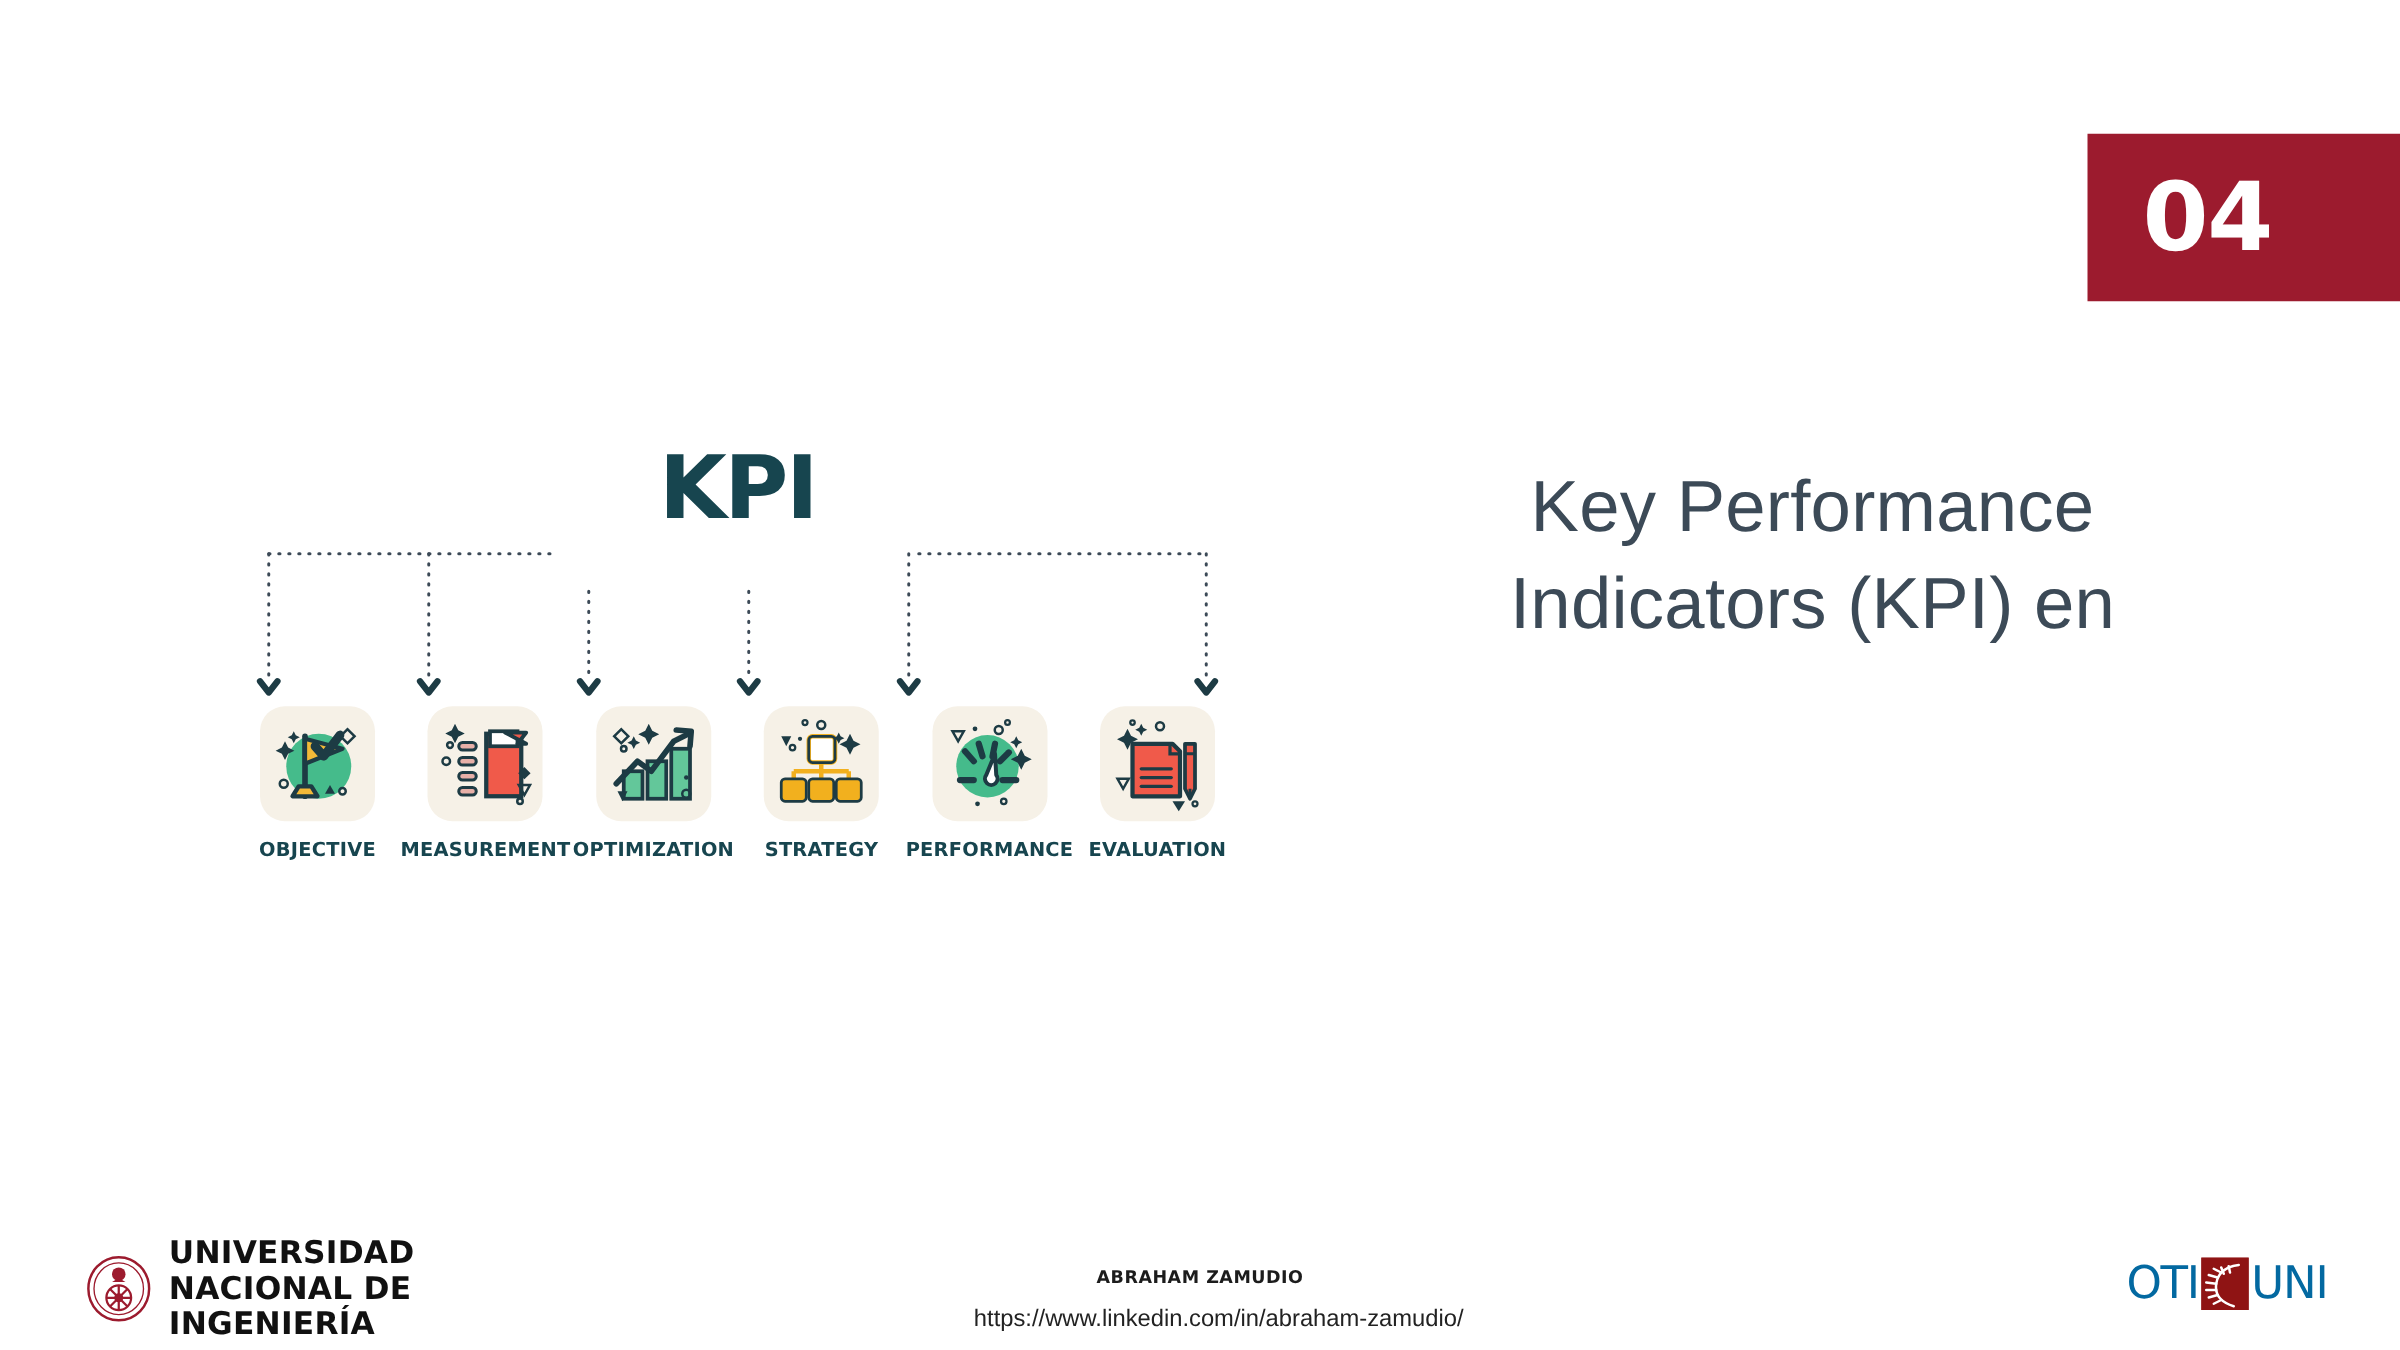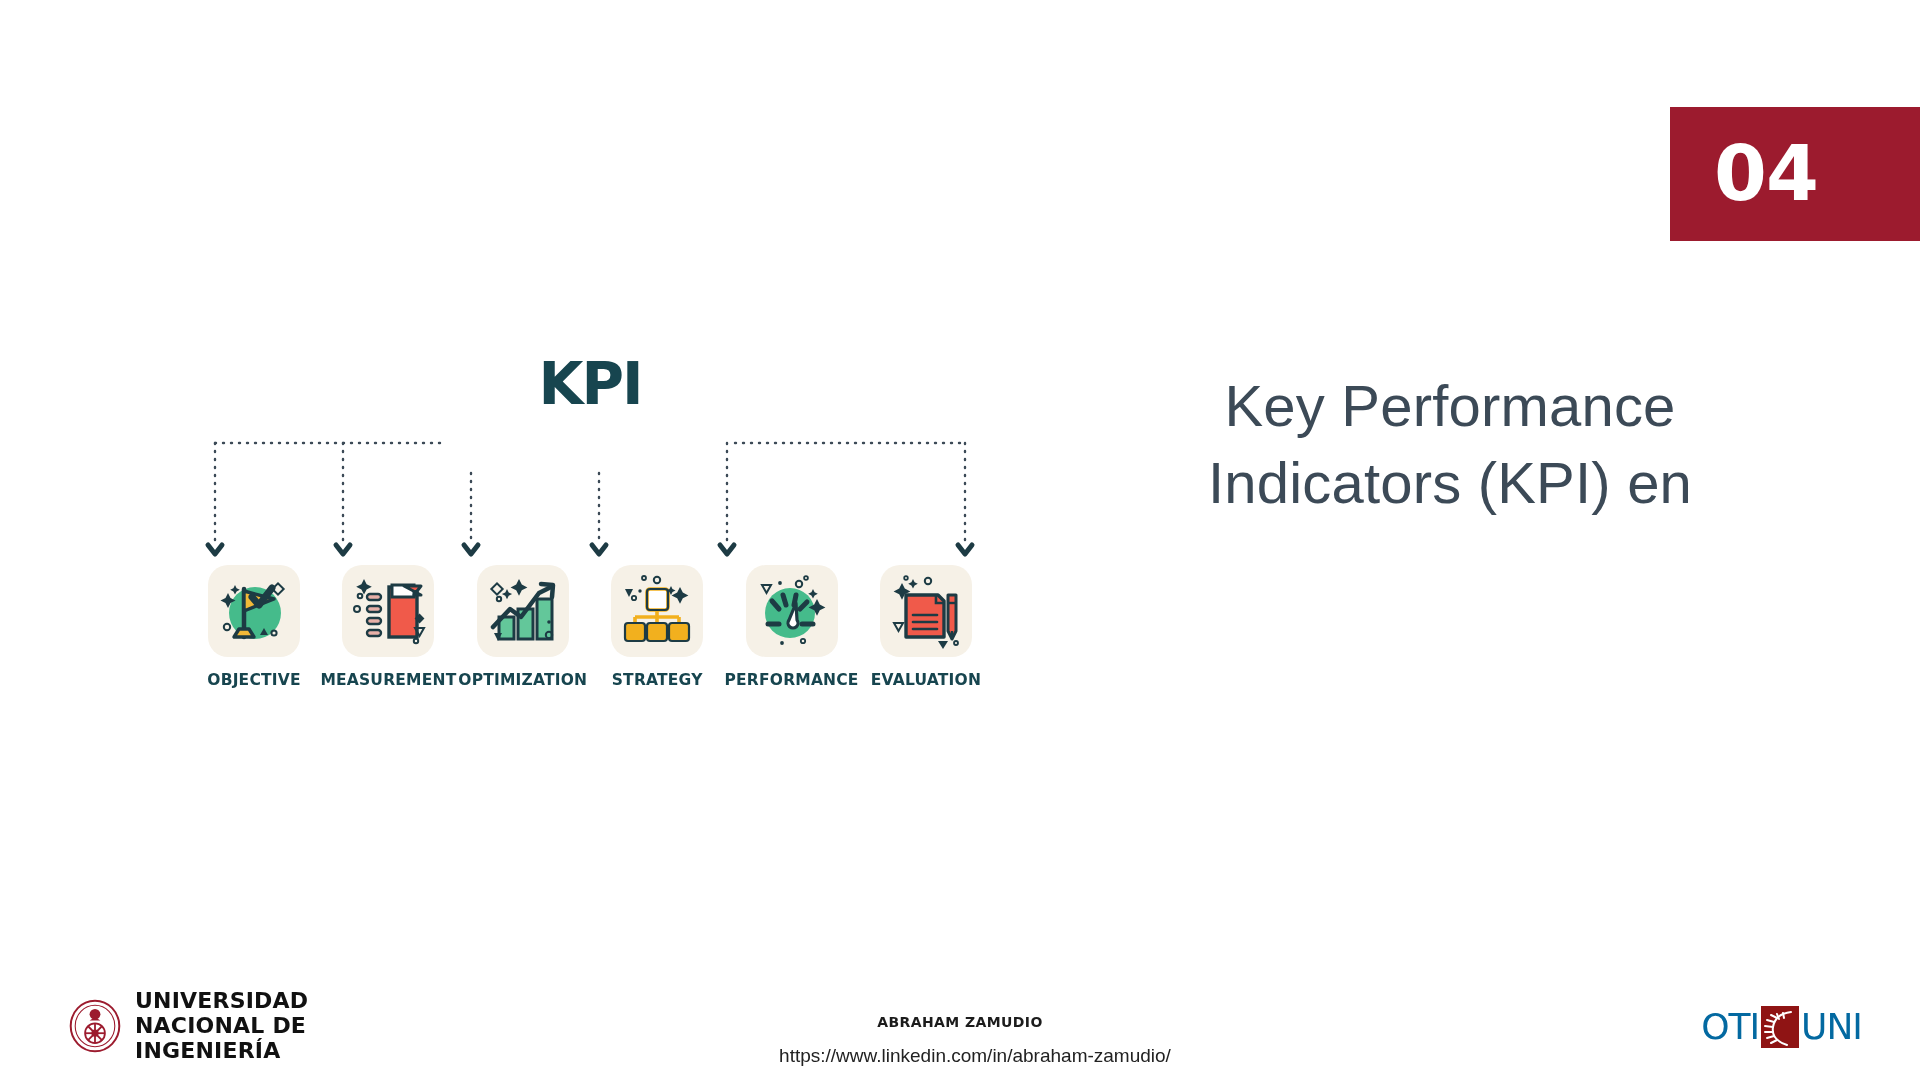--- a/index.html
+++ b/index.html
@@ -65,21 +65,21 @@
   }
   .kpi-word {
     position: absolute;
     left: 0;
     top: 0;
     width: 790px;
     text-align: center;
     color: #17454f;
     font-family: "DejaVu Sans", sans-serif;
     font-weight: bold;
-    font-size: 58px;
+    font-size: 70px;
     letter-spacing: -2px;
     line-height: 1;
   }
   .connectors {
     position: absolute;
     left: 0;
     top: 0;
     width: 790px;
     height: 250px;
   }
@@ -125,21 +125,21 @@
     gap: 13px;
   }
   .uni-seal {
     width: 54px;
     height: 54px;
   }
   .uni-text {
     color: #111111;
     font-family: "DejaVu Sans", sans-serif;
     font-weight: bold;
-    font-size: 22px;
+    font-size: 25px;
     line-height: 1.14;
     letter-spacing: 0.2px;
   }
   .uni-text span { display: block; }
 
   .center-footer {
     position: absolute;
     left: 0;
     top: 1014px;
     width: 1920px;

